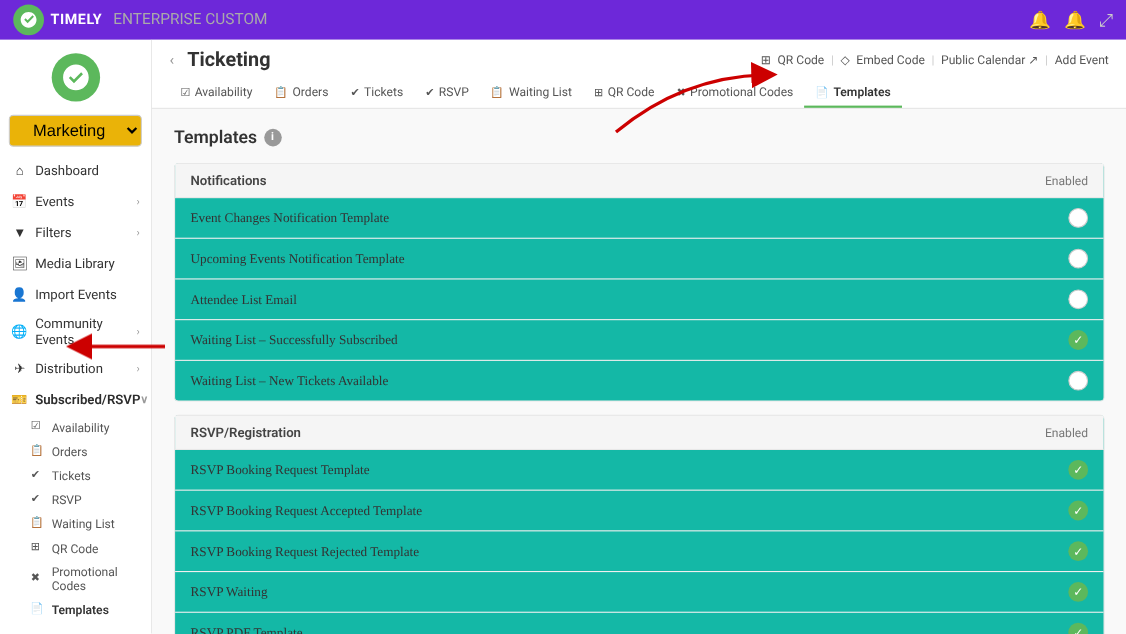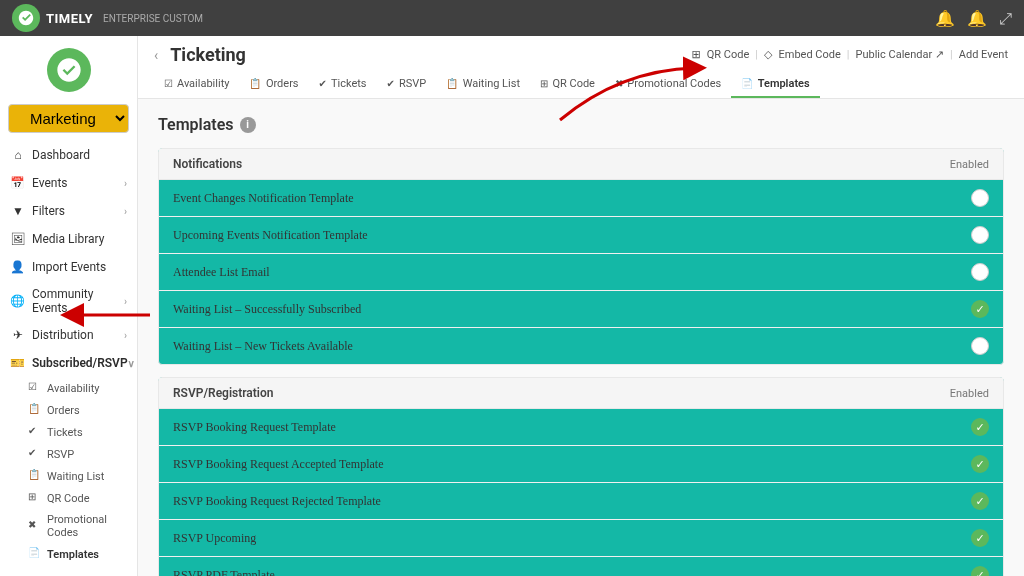--- a/index.html
+++ b/index.html
@@ -1,20 +1,20 @@
 <!DOCTYPE html>
 <html><head>
   <meta charset="utf-8">
   <style>
     * { box-sizing: border-box; margin: 0; padding: 0; }
     body { font-family: -apple-system, BlinkMacSystemFont, 'Segoe UI', Roboto, sans-serif; font-size: 13px; background: #f5f5f5; display: flex; flex-direction: column; height: 576px; overflow: hidden; }
 
     
     .top-bar {
-      background: #404040;
+      background: #6d28d9;
       height: 36px;
       display: flex;
       align-items: center;
       padding: 0 12px;
       flex-shrink: 0;
     }
     .top-bar-logo {
       display: flex;
       align-items: center;
       gap: 6px;
@@ -30,21 +30,21 @@
     }
     .logo-icon svg { width: 18px; height: 18px; }
     .brand-text {
       color: white;
       font-weight: 700;
       font-size: 13px;
       letter-spacing: 0.5px;
     }
     .enterprise-text {
       color: #aaa;
-      font-size: 10px;
+      font-size: 14px;
       font-weight: 400;
       margin-left: 4px;
     }
     .top-bar-spacer { flex: 1; }
     .top-bar-icons {
       display: flex;
       gap: 12px;
       align-items: center;
     }
     .top-bar-icon {
@@ -509,21 +509,21 @@
         </div>
         <div class="template-row">
           <span class="template-name">RSVP Booking Request Accepted Template</span>
           <div class="toggle-on">✓</div>
         </div>
         <div class="template-row">
           <span class="template-name">RSVP Booking Request Rejected Template</span>
           <div class="toggle-on">✓</div>
         </div>
         <div class="template-row">
-          <span class="template-name">RSVP Upcoming</span>
+          <span class="template-name">RSVP Waiting</span>
           <div class="toggle-on">✓</div>
         </div>
         <div class="template-row">
           <span class="template-name">RSVP PDF Template</span>
           <div class="toggle-on">✓</div>
         </div>
       </div>
     </div>
   </div>
 </div>

